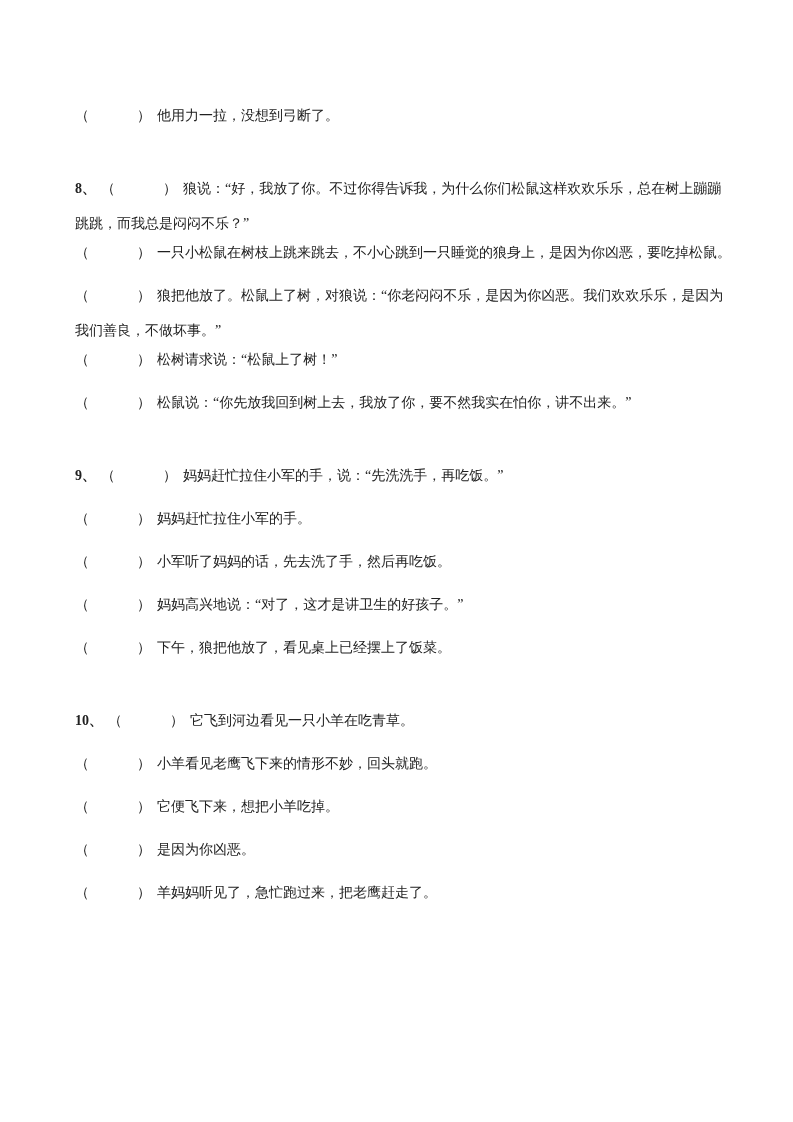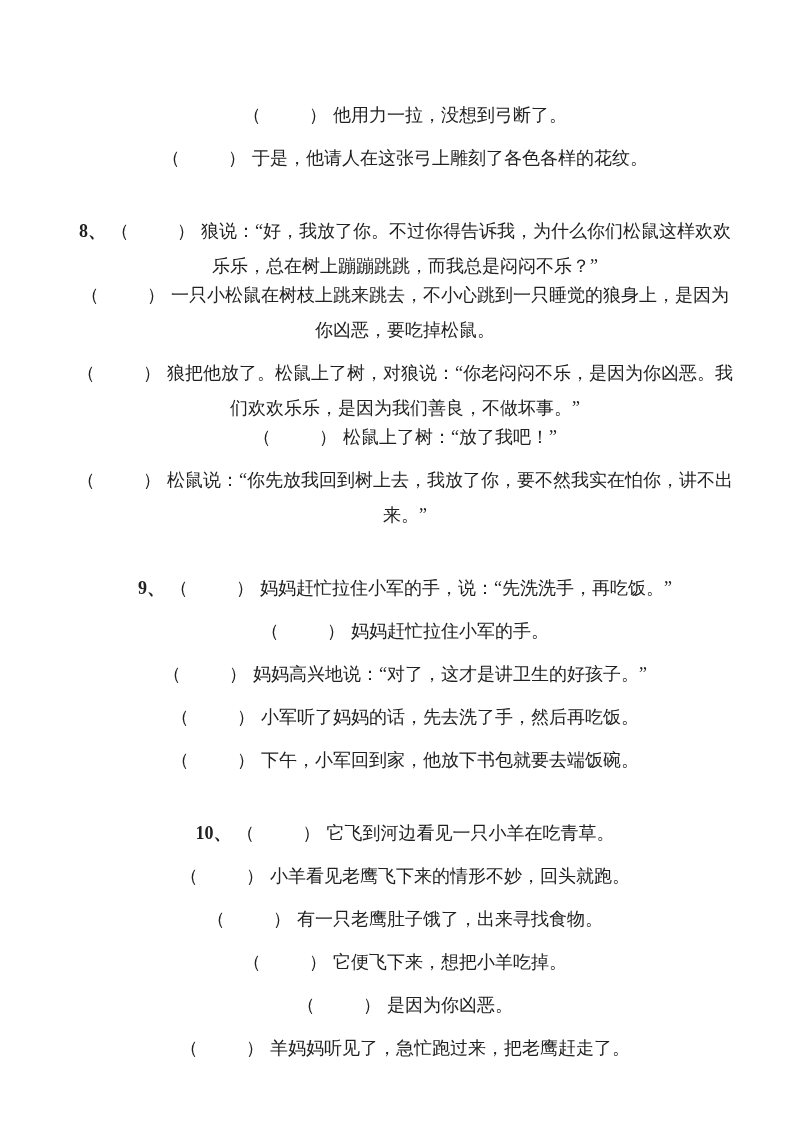--- a/index.html
+++ b/index.html
@@ -21,24 +21,24 @@
     padding: 98px 58px 0 75px;
     background: #ffffff;
   }
   .content {
     width: 660px;
   }
   .group + .group {
     margin-top: 38px;
   }
   .line {
-    font-size: 18px;
+    font-size: 14px;
     line-height: 35px;
     margin-bottom: 8px;
-    text-align: center;
+    text-align: left;
     word-break: break-all;
   }
   .line.wrapped {
     margin-bottom: -6px;
   }
   .num {
     font-weight: bold;
     margin-right: 5px;
   }
   .bracket {
@@ -56,70 +56,64 @@
 </head>
 <body>
 
 <div class="page">
   <div class="content">
 
     <div class="group">
       <div class="line">
         <span class="bracket">（</span><span class="blank"></span><span class="bracket">）</span><span class="sentence">他用力一拉，没想到弓断了。</span>
       </div>
-      <div class="line">
-        <span class="bracket">（</span><span class="blank"></span><span class="bracket">）</span><span class="sentence">于是，他请人在这张弓上雕刻了各色各样的花纹。</span>
-      </div>
     </div>
 
     <div class="group">
       <div class="line wrapped">
         <span class="num">8、</span><span class="bracket">（</span><span class="blank"></span><span class="bracket">）</span><span class="sentence">狼说：“好，我放了你。不过你得告诉我，为什么你们松鼠这样欢欢乐乐，总在树上蹦蹦跳跳，而我总是闷闷不乐？”</span>
       </div>
       <div class="line">
         <span class="bracket">（</span><span class="blank"></span><span class="bracket">）</span><span class="sentence">一只小松鼠在树枝上跳来跳去，不小心跳到一只睡觉的狼身上，是因为你凶恶，要吃掉松鼠。</span>
       </div>
       <div class="line wrapped">
         <span class="bracket">（</span><span class="blank"></span><span class="bracket">）</span><span class="sentence">狼把他放了。松鼠上了树，对狼说：“你老闷闷不乐，是因为你凶恶。我们欢欢乐乐，是因为我们善良，不做坏事。”</span>
       </div>
       <div class="line">
-        <span class="bracket">（</span><span class="blank"></span><span class="bracket">）</span><span class="sentence">松鼠上了树：“放了我吧！”</span>
+        <span class="bracket">（</span><span class="blank"></span><span class="bracket">）</span><span class="sentence">松树请求说：“松鼠上了树！”</span>
       </div>
       <div class="line">
         <span class="bracket">（</span><span class="blank"></span><span class="bracket">）</span><span class="sentence">松鼠说：“你先放我回到树上去，我放了你，要不然我实在怕你，讲不出来。”</span>
       </div>
     </div>
 
     <div class="group">
       <div class="line">
         <span class="num">9、</span><span class="bracket">（</span><span class="blank"></span><span class="bracket">）</span><span class="sentence">妈妈赶忙拉住小军的手，说：“先洗洗手，再吃饭。”</span>
       </div>
       <div class="line">
         <span class="bracket">（</span><span class="blank"></span><span class="bracket">）</span><span class="sentence">妈妈赶忙拉住小军的手。</span>
       </div>
       <div class="line">
+        <span class="bracket">（</span><span class="blank"></span><span class="bracket">）</span><span class="sentence">小军听了妈妈的话，先去洗了手，然后再吃饭。</span>
+      </div>
+      <div class="line">
         <span class="bracket">（</span><span class="blank"></span><span class="bracket">）</span><span class="sentence">妈妈高兴地说：“对了，这才是讲卫生的好孩子。”</span>
       </div>
       <div class="line">
-        <span class="bracket">（</span><span class="blank"></span><span class="bracket">）</span><span class="sentence">小军听了妈妈的话，先去洗了手，然后再吃饭。</span>
-      </div>
-      <div class="line">
-        <span class="bracket">（</span><span class="blank"></span><span class="bracket">）</span><span class="sentence">下午，小军回到家，他放下书包就要去端饭碗。</span>
+        <span class="bracket">（</span><span class="blank"></span><span class="bracket">）</span><span class="sentence">下午，狼把他放了，看见桌上已经摆上了饭菜。</span>
       </div>
     </div>
 
     <div class="group">
       <div class="line">
         <span class="num">10、</span><span class="bracket">（</span><span class="blank"></span><span class="bracket">）</span><span class="sentence">它飞到河边看见一只小羊在吃青草。</span>
       </div>
       <div class="line">
         <span class="bracket">（</span><span class="blank"></span><span class="bracket">）</span><span class="sentence">小羊看见老鹰飞下来的情形不妙，回头就跑。</span>
-      </div>
-      <div class="line">
-        <span class="bracket">（</span><span class="blank"></span><span class="bracket">）</span><span class="sentence">有一只老鹰肚子饿了，出来寻找食物。</span>
       </div>
       <div class="line">
         <span class="bracket">（</span><span class="blank"></span><span class="bracket">）</span><span class="sentence">它便飞下来，想把小羊吃掉。</span>
       </div>
       <div class="line">
         <span class="bracket">（</span><span class="blank"></span><span class="bracket">）</span><span class="sentence">是因为你凶恶。</span>
       </div>
       <div class="line">
         <span class="bracket">（</span><span class="blank"></span><span class="bracket">）</span><span class="sentence">羊妈妈听见了，急忙跑过来，把老鹰赶走了。</span>
       </div>

